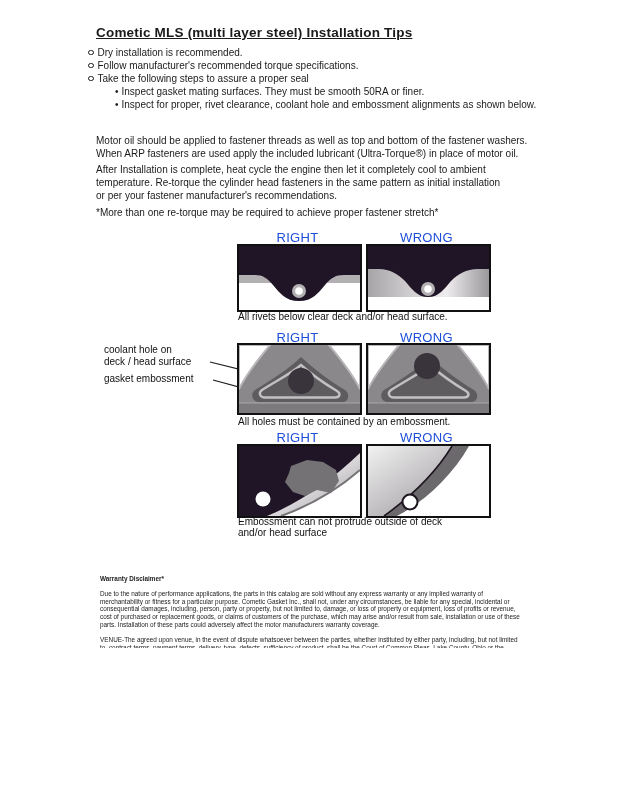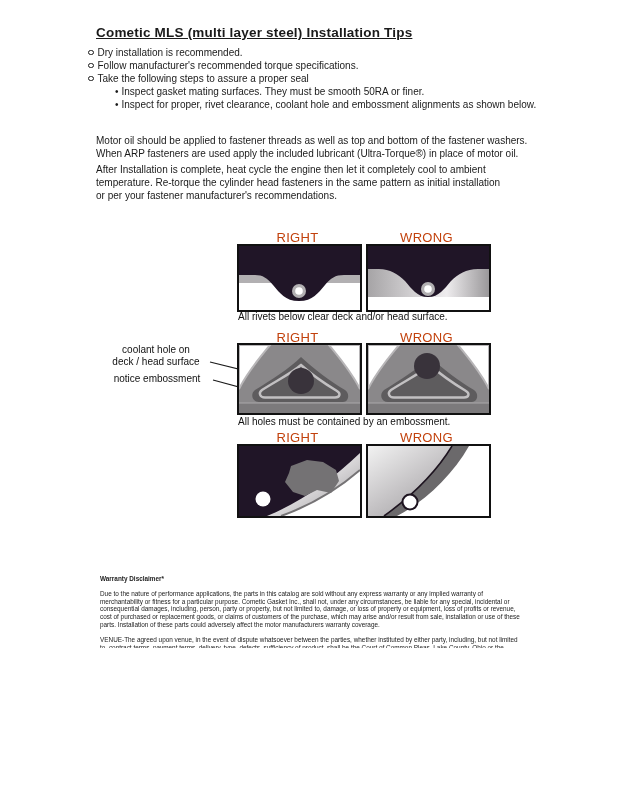--- a/index.html
+++ b/index.html
@@ -23,26 +23,26 @@
   }
   .sub-row { margin-left:27px; }
   .dot { margin-right:3px; font-size:10px; }
 
   .diesel-heading { left:96px; top:116px; font-size:12px; font-weight:bold; }
   .para { left:96px; width:460px; font-size:10px; line-height:13.2px; }
   .p1 { top:134px; }
   .p2 { top:163px; }
   .p3 { top:206px; }
 
-  .dlabel { width:121px; text-align:center; font-size:13px; letter-spacing:0.3px; color:#c2410c; }
+  .dlabel { width:121px; text-align:center; font-size:13px; letter-spacing:0.3px; color:#1d4ed8; }
   .panel { border:2px solid #111; width:121px; background:#fff; line-height:0; }
   .panel svg { display:block; }
   .caption { font-size:10px; line-height:11px; color:#111; }
 
-  .anno { font-size:10px; line-height:11.5px; text-align:center; color:#111; }
+  .anno { font-size:10px; line-height:11.5px; text-align:left; color:#111; }
 
   .warranty { left:100px; top:575px; width:420px; font-size:6.4px; line-height:7.8px; color:#222; }
   .warranty .w-head { font-weight:bold; margin:0 0 7px 0; }
   .warranty p { margin:0 0 7px 0; }
 
   .footer-code { left:382px; top:757px; font-size:10px; letter-spacing:0.4px; color:#111; }
 </style>
 </head>
 <body>
 
@@ -71,20 +71,21 @@
       <span class="dot">•</span>
       <span>Inspect for proper, rivet clearance, coolant hole and embossment alignments as shown below.</span>
     </div>
   </div>
 
   <div class="abs para p1 pre">Motor oil should be applied to fastener threads as well as top and bottom of the fastener washers.
 When ARP fasteners are used apply the included lubricant (Ultra-Torque®) in place of motor oil.</div>
   <div class="abs para p2 pre">After Installation is complete, heat cycle the engine then let it completely cool to ambient
 temperature. Re-torque the cylinder head fasteners in the same pattern as initial installation
 or per your fastener manufacturer's recommendations.</div>
+  <div class="abs para p3">*More than one re-torque may be required to achieve proper fastener stretch*</div>
 
   <div class="abs dlabel" style="left:237px; top:230px;">RIGHT</div>
   <div class="abs dlabel" style="left:366px; top:230px;">WRONG</div>
 
   <div class="abs panel" style="left:237px; top:244px;">
     <svg width="121" height="64" viewBox="0 0 121 64">
       <rect width="121" height="64" fill="#ffffff"></rect>
       <rect y="29" width="121" height="8" fill="#b2b0b2"></rect>
       <path d="M0,0 H121 V29 H105 C96,29 92,32 86,39 C79,47 74,55 60,55 C46,55 41,47 34,39 C28,32 24,29 16,29 H0 Z" fill="#201527"></path>
       <circle cx="60" cy="45" r="7" fill="#b2b0b2"></circle>
@@ -111,21 +112,21 @@
     </svg>
   </div>
 
   <div class="abs caption" style="left:238px; top:311px;">All rivets below clear deck and/or head surface.</div>
 
   <div class="abs dlabel" style="left:237px; top:330px;">RIGHT</div>
   <div class="abs dlabel" style="left:366px; top:330px;">WRONG</div>
 
   <div class="abs anno pre" style="left:104px; top:344px; width:104px;">coolant hole on
 deck / head surface</div>
-  <div class="abs anno" style="left:104px; top:373px; width:106px;">notice embossment</div>
+  <div class="abs anno" style="left:104px; top:373px; width:106px;">gasket embossment</div>
 
   <svg class="abs" style="left:205px; top:355px;" width="105" height="45">
     <line x1="5" y1="7" x2="90" y2="28" stroke="#1a1a1a" stroke-width="1.1"></line>
     <line x1="8" y1="25" x2="56" y2="38" stroke="#1a1a1a" stroke-width="1.1"></line>
   </svg>
 
   <div class="abs panel" style="left:237px; top:343px;">
     <svg width="121" height="68" viewBox="0 0 121 68">
       <rect width="121" height="68" fill="#8a888a"></rect>
       <rect y="58" width="121" height="10" fill="#7c7a7c"></rect>
@@ -184,20 +185,22 @@
         </linearGradient>
       </defs>
       <rect width="121" height="70" fill="#ffffff"></rect>
       <path d="M0,0 H84 C67,28 41,52 16,70 H0 Z" fill="url(#g4)"></path>
       <path d="M84,0 H101 C84,30 56,56 29,70 H16 C41,52 67,28 84,0 Z" fill="#6b696b"></path>
       <path d="M84,0 C67,28 41,52 16,70" fill="none" stroke="#1e1420" stroke-width="1.6"></path>
       <circle cx="42" cy="56" r="7.5" fill="#ffffff" stroke="#1e1420" stroke-width="2"></circle>
     </svg>
   </div>
 
+  <div class="abs caption pre" style="left:238px; top:516px;">Embossment can not protrude outside of deck
+and/or head surface</div>
 
   <div class="abs warranty">
     <p class="w-head">Warranty Disclaimer*</p>
     <p class="pre">Due to the nature of performance applications, the parts in this catalog are sold without any express warranty or any implied warranty of merchantability or fitness for a particular purpose.  Cometic Gasket Inc., shall not, under any circumstances, be liable for any special, incidental or consequential damages, including, person, party or property, but not limited to, damage, or loss of property or equipment, loss of profits or revenue, cost of purchased or replacement goods, or claims of customers of the purchase, which may arise and/or result from sale, installation or use of these parts.  Installation of these parts could adversely affect the motor manufacturers warranty coverage.</p>
     <p class="pre">VENUE-The agreed upon venue, in the event of dispute whatsoever between the parties, whether instituted by either party, including, but not limited to, contract terms, payment terms, delivery, type, defects, sufficiency of product, shall be the Court of Common Pleas, Lake County, Ohio or the Painesville Municipal Court, Lake County, Ohio, depending on the amount in controversy.
 This agreement shall be governed by and construed under the laws of the State of Ohio.</p>
     <p class="pre">All prices and terms are subject to change without notice.</p>
     <p class="pre">Terms COD- Secured with a completed dealer/jobber application on File, COD-Company check with a current credit card number on file.  Open accounts may be established by well rated firms.  A credit application is available upon request.  Open accounts are due payable Net 30 days from date of invoice.  No statement will be sent.  If an account becomes 60 or more days past due, it is subject to being placed on credit hold.  No orders will be shipped or new orders accepted until past due balance is paid.  If an account becomes 90 or more days past due, it is subject to being placed for collections.  All costs of collection are the responsibility of the customer, including attorney fees, court costs, and other expenses of litigation.</p>
     <p class="pre">Returns- Authorized (RGA) must be obtained in advance on all returns.  A packing slip or invoice number must accompany the merchandise.  No returns after 30 days from invoice date.  All returns are subject to a 25% restocking charge.  All custom designed and custom manufactured gaskets are non-returnable.</p>
     <p class="pre">Only catalog parts are returnable.

